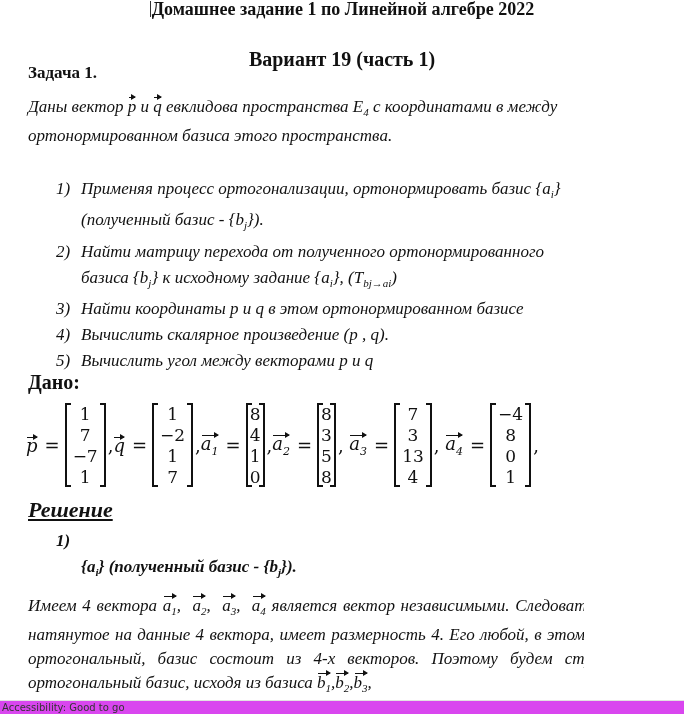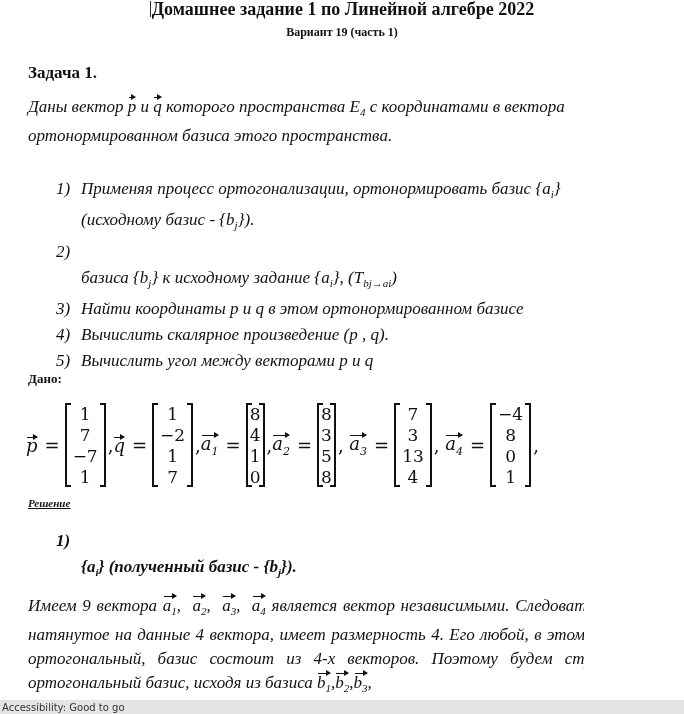--- a/index.html
+++ b/index.html
@@ -4,77 +4,77 @@
 <style>
   html, body { margin: 0; padding: 0; }
   body {
     width: 684px; height: 714px; overflow: hidden; position: relative;
     background: #ffffff; color: #111;
     font-family: "Liberation Serif", "DejaVu Serif", serif;
   }
   .page { position: absolute; left: 0; top: 0; width: 584px; height: 700px; overflow: hidden; }
   .title1 { position: absolute; top: 0; left: 0; width: 684px; text-align: center; font-weight: bold; font-size: 18px; line-height: 18px; }
   .caret { display: inline-block; width: 1px; height: 16px; background: #333; vertical-align: -2px; margin-right: 1px; }
-  .title2 { position: absolute; top: 25px; left: 0; width: 684px; text-align: center; font-weight: bold; font-size: 12px; }
+  .title2 { position: absolute; top: 48px; left: 0; width: 684px; text-align: center; font-weight: bold; font-size: 20px; }
   .task { position: absolute; top: 63px; left: 28px; font-weight: bold; font-size: 17px; }
   .para { position: absolute; left: 28px; width: 600px; font-style: italic; font-size: 17px; line-height: 24px; }
   .vec { position: relative; display: inline-block; font-style: italic; }
   .vec::before { content: ""; position: absolute; left: 1px; right: 1px; top: 2px; border-top: 1px solid #111; }
   .vec::after { content: ""; position: absolute; right: 0px; top: -1px; width: 0; height: 0;
     border-left: 5px solid #111; border-top: 3px solid transparent; border-bottom: 3px solid transparent; }
   .list { position: absolute; left: 56px; width: 600px; font-style: italic; font-size: 17px; }
   .li { display: flex; line-height: 26px; }
   .li .num { width: 25px; flex: none; }
   .li .body { flex: 1; }
-  .given { position: absolute; top: 371px; left: 28px; font-weight: bold; font-size: 13px; }
+  .given { position: absolute; top: 371px; left: 28px; font-weight: bold; font-size: 20px; }
   .eqrow { position: absolute; top: 400px; left: 26px; height: 90px; display: flex; align-items: center; font-size: 18px; font-family: "DejaVu Serif", serif; }
   .lhs { font-style: italic; margin-right: 4px; }
   .mat { display: inline-flex; flex-direction: column; align-items: center; justify-content: space-around;
     height: 84px; border-left: 2px solid #111; border-right: 2px solid #111; padding: 0 6px; position: relative; margin: 0 2px; font-size: 17px; line-height: 20px; }
   .mat::before, .mat::after { content: ""; position: absolute; left: 0; right: 0; height: 0; border-top: 2px solid #111; border-bottom: none; }
   .mat::before { top: 0; left: -2px; width: 6px; right: auto; }
   .mat::after { bottom: 0; left: -2px; width: 6px; right: auto; }
   .mat .tr, .mat .br { position: absolute; right: -2px; width: 6px; border-top: 2px solid #111; }
   .mat .tr { top: 0; } .mat .br { bottom: 0; }
   .mat.tight { padding: 0 2px; }
   .sep { margin: 0 3px; }
-  .solution { position: absolute; top: 497px; left: 28px; font-weight: bold; font-style: italic; font-size: 11px; text-decoration: underline; }
+  .solution { position: absolute; top: 497px; left: 28px; font-weight: bold; font-style: italic; font-size: 22px; text-decoration: underline; }
   .slist { position: absolute; top: 528px; left: 56px; width: 600px; font-weight: bold; font-style: italic; font-size: 17px; line-height: 28px; }
   .justify { position: absolute; top: 594px; left: 28px; width: 602px; font-style: italic; font-size: 17px; line-height: 24px; text-align: justify; }
-  .statusbar { position: absolute; left: 0; bottom: 0; width: 684px; height: 14px; background: #e5e5e5; border-top: 1px solid #e2e2e2;
+  .statusbar { position: absolute; left: 0; bottom: 0; width: 684px; height: 14px; background: #d946ef; border-top: 1px solid #e2e2e2;
     font-family: "DejaVu Sans", sans-serif; font-size: 10px; line-height: 14px; color: #333; padding-left: 2px; box-sizing: border-box; }
   sub { font-size: 11px; }
 </style>
 </head>
 <body>
 
 <div class="page">
   <div class="title1"><span class="caret"></span><span>Домашнее задание 1 по Линейной алгебре 2022</span></div>
   <div class="title2">Вариант 19 (часть 1)</div>
   <div class="task">Задача 1.</div>
 
   <div class="para" style="top:95px;">
     <div>
-      <span>Даны вектор </span><span class="vec">p</span><span> и </span><span class="vec">q</span><span> которого пространства E</span><sub>4</sub><span> с координатами в вектора</span>
+      <span>Даны вектор </span><span class="vec">p</span><span> и </span><span class="vec">q</span><span> евклидова пространства E</span><sub>4</sub><span> с координатами в между</span>
     </div>
     <div>ортонормированном базиса этого пространства.</div>
   </div>
 
   <div class="list" style="top:176px;">
     <div class="li">
       <span class="num">1)</span>
       <span class="body">
         <span>Применяя процесс ортогонализации, ортонормировать базис {a</span><sub>i</sub><span>}</span><br>
-        <span>(исходному базис - {b</span><sub>j</sub><span>}).</span>
+        <span>(полученный базис - {b</span><sub>j</sub><span>}).</span>
       </span>
     </div>
     <div class="li">
       <span class="num">2)</span>
       <span class="body">
-        <br>
+        <span>Найти матрицу перехода от полученного ортонормированного</span><br>
         <span>базиса {b</span><sub>j</sub><span>} к исходному задание {a</span><sub>i</sub><span>}, (T</span><sub>bj→ai</sub><span>)</span>
       </span>
     </div>
     <div class="li">
       <span class="num">3)</span>
       <span class="body">Найти координаты p и q в этом ортонормированном базисе</span>
     </div>
     <div class="li">
       <span class="num">4)</span>
       <span class="body">Вычислить скалярное произведение (p , q).</span>
@@ -162,21 +162,21 @@
     <div class="li">
       <span class="num">1)</span>
       <span class="body">
         <br>
         <span>{a</span><sub>i</sub><span>} (полученный базис - {b</span><sub>j</sub><span>}).</span>
       </span>
     </div>
   </div>
 
   <div class="justify">
-    <span>Имеем 9 вектора </span>
+    <span>Имеем 4 вектора </span>
     <span class="vec"><span>a</span><sub>1</sub></span>,&nbsp;
     <span class="vec"><span>a</span><sub>2</sub></span>,&nbsp;
     <span class="vec"><span>a</span><sub>3</sub></span>,&nbsp;
     <span class="vec"><span>a</span><sub>4</sub></span><span> является вектор независимыми.</span>
     <span>Следовательно, натянутое на данные 4 вектора, имеет размерность 4.</span>
     <span>Его любой, в этом числе ортогональный, базис состоит из 4-х векторов.</span>
     <span>Поэтому будем строить ортогональный базис, исходя из базиса </span><span class="vec">b<sub>1</sub></span>,<span class="vec">b<sub>2</sub></span>,<span class="vec">b<sub>3</sub></span>,
   </div>
 </div>
 

